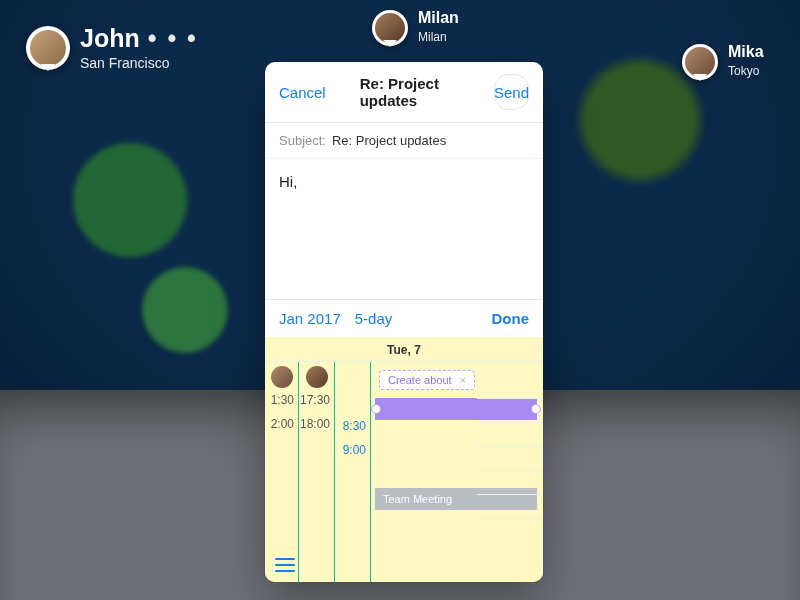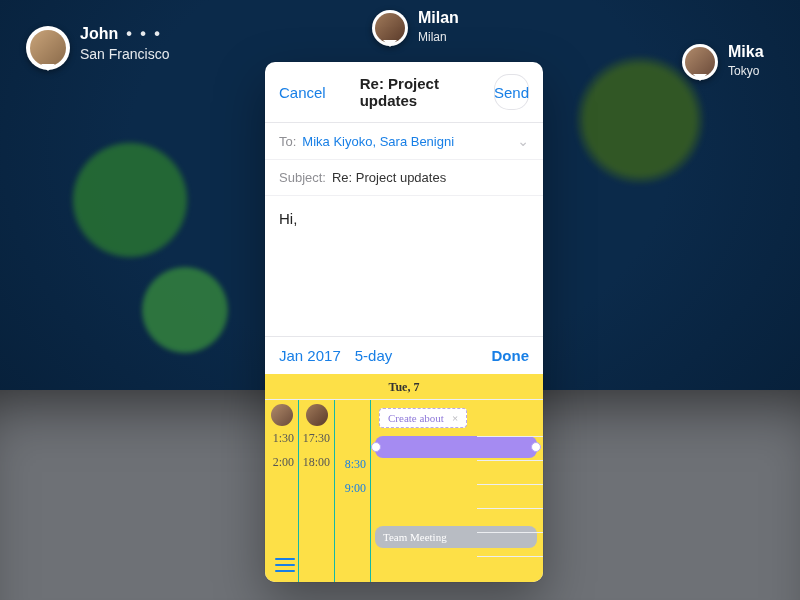--- a/index.html
+++ b/index.html
@@ -42,21 +42,21 @@
   }
   .pin .avatar-wrap::after {
     content: ""; position: absolute; bottom: -8px; left: 50%; transform: translateX(-50%);
     border: 7px solid transparent; border-top-color: #fff;
   }
   .avatar { width: 36px; height: 36px; border-radius: 50%; background-size: cover; background-position: center; }
   .av-john { background: linear-gradient(135deg,#c9a47a,#8a6a4a); }
   .av-sara { background: linear-gradient(135deg,#a07a5a,#5a3a2a); }
   .av-mika { background: linear-gradient(135deg,#b08a6a,#6a4a3a); }
   .av-small { width: 22px; height: 22px; border-radius: 50%; }
-  .pin .labels .name { font-weight: 700; font-size: 16px; line-height: 1; }
+  .pin .labels .name { font-weight: 700; font-size: 25px; line-height: 1; }
   .pin .labels .name .dots { font-weight: 700; letter-spacing: 2px; margin-left: 8px; opacity: .9; }
   .pin .labels .city { font-size: 14px; opacity: .9; margin-top: 4px; }
   .pin.small .labels .name { font-size: 16px; }
   .pin.small .labels .city { font-size: 12px; }
 
   
   .card {
     position: absolute; left: 265px; top: 62px; width: 278px; height: 520px;
     background: #fff; border-radius: 10px;
     box-shadow: 0 20px 50px rgba(0,0,0,.35), 0 0 0 1px rgba(0,0,0,.05);
@@ -78,42 +78,42 @@
   .recipients { color: #187fe6; flex: 1; }
   .chev { margin-left: auto; color: #c5c5ca; font-size: 14px; }
   .subject-val { color: #333; }
 
   .body { padding: 12px 14px; font-size: 15px; color: #222; line-height: 1.5; flex: 0 0 auto; height: 140px; }
   .time-link { color: #187fe6; text-decoration: underline; }
 
   .cal-bar { display: flex; align-items: center; gap: 14px; padding: 10px 14px; border-top: 1px solid #e6e6ea; font-size: 14px; }
   .cal-bar .spacer { flex: 1; }
 
-  .cal { flex: 1; display: flex; flex-direction: column; background: #fde047; position: relative; font-family: Liberation Serif, serif; }
+  .cal { flex: 1; display: flex; flex-direction: column; background: #fef9c3; position: relative; }
   .cal-day-header {
     display: flex; align-items: center; justify-content: center;
     font-size: 12px; font-weight: 700; color: #333; padding: 6px 0 4px;
     border-bottom: 1px solid #eceef1;
   }
   .cal-grid { flex: 1; display: grid; grid-template-columns: 34px 36px 36px 1fr; position: relative; }
   .col { border-right: 1px solid #14b8a6; position: relative; font-size: 12px; color: #555; }
   .col.times { padding-top: 26px; }
   .col .t { height: 24px; line-height: 24px; text-align: right; padding-right: 4px; }
   .col-head { position: absolute; top: 4px; left: 50%; transform: translateX(-50%); }
 
   .main-col { position: relative; }
   .create-chip {
     position: absolute; left: 8px; top: 8px; height: 20px;
     display: flex; align-items: center; gap: 8px; padding: 0 8px;
     border: 1px dashed #b9a8ec; border-radius: 4px;
     font-size: 11px; color: #8f79d9; background: #fff;
   }
   .create-chip .x { color: #b0b0b6; cursor: pointer; }
   .event {
-    position: absolute; left: 4px; right: 6px; height: 22px; border-radius: 8px;
+    position: absolute; left: 4px; right: 6px; height: 22px; border-radius: 0;
     display: flex; align-items: center; padding: 0 8px; font-size: 11px; color: #fff;
   }
   .event.purple { top: 36px; background: #a58bf2; }
   .event.purple::before, .event.purple::after {
     content: ""; position: absolute; width: 8px; height: 8px; background: #fff;
     border: 1px solid #b8a6f5; border-radius: 50%; top: 50%; transform: translateY(-50%);
   }
   .event.purple::before { left: -4px; }
   .event.purple::after  { right: -4px; }
   .event.gray { top: 126px; background: #b8bcc3; }
@@ -165,25 +165,20 @@
 
 <div class="card">
   <div class="card-header">
     <span class="link">Cancel</span>
     <span class="card-title">Re: Project updates</span>
     <span class="send-wrap">
         <span class="link">Send</span>
       </span>
   </div>
 
-  <div class="row">
-    <span class="label">To:</span>
-    <span class="recipients">Mika Kiyoko, Sara Benigni</span>
-    <span class="chev">⌄</span>
-  </div>
   <div class="row">
     <span class="label">Subject:</span>
     <span class="subject-val">Re: Project updates</span>
   </div>
 
   <div class="body">
     <div>Hi,</div>
   </div>
 
   <div class="cal-bar">

